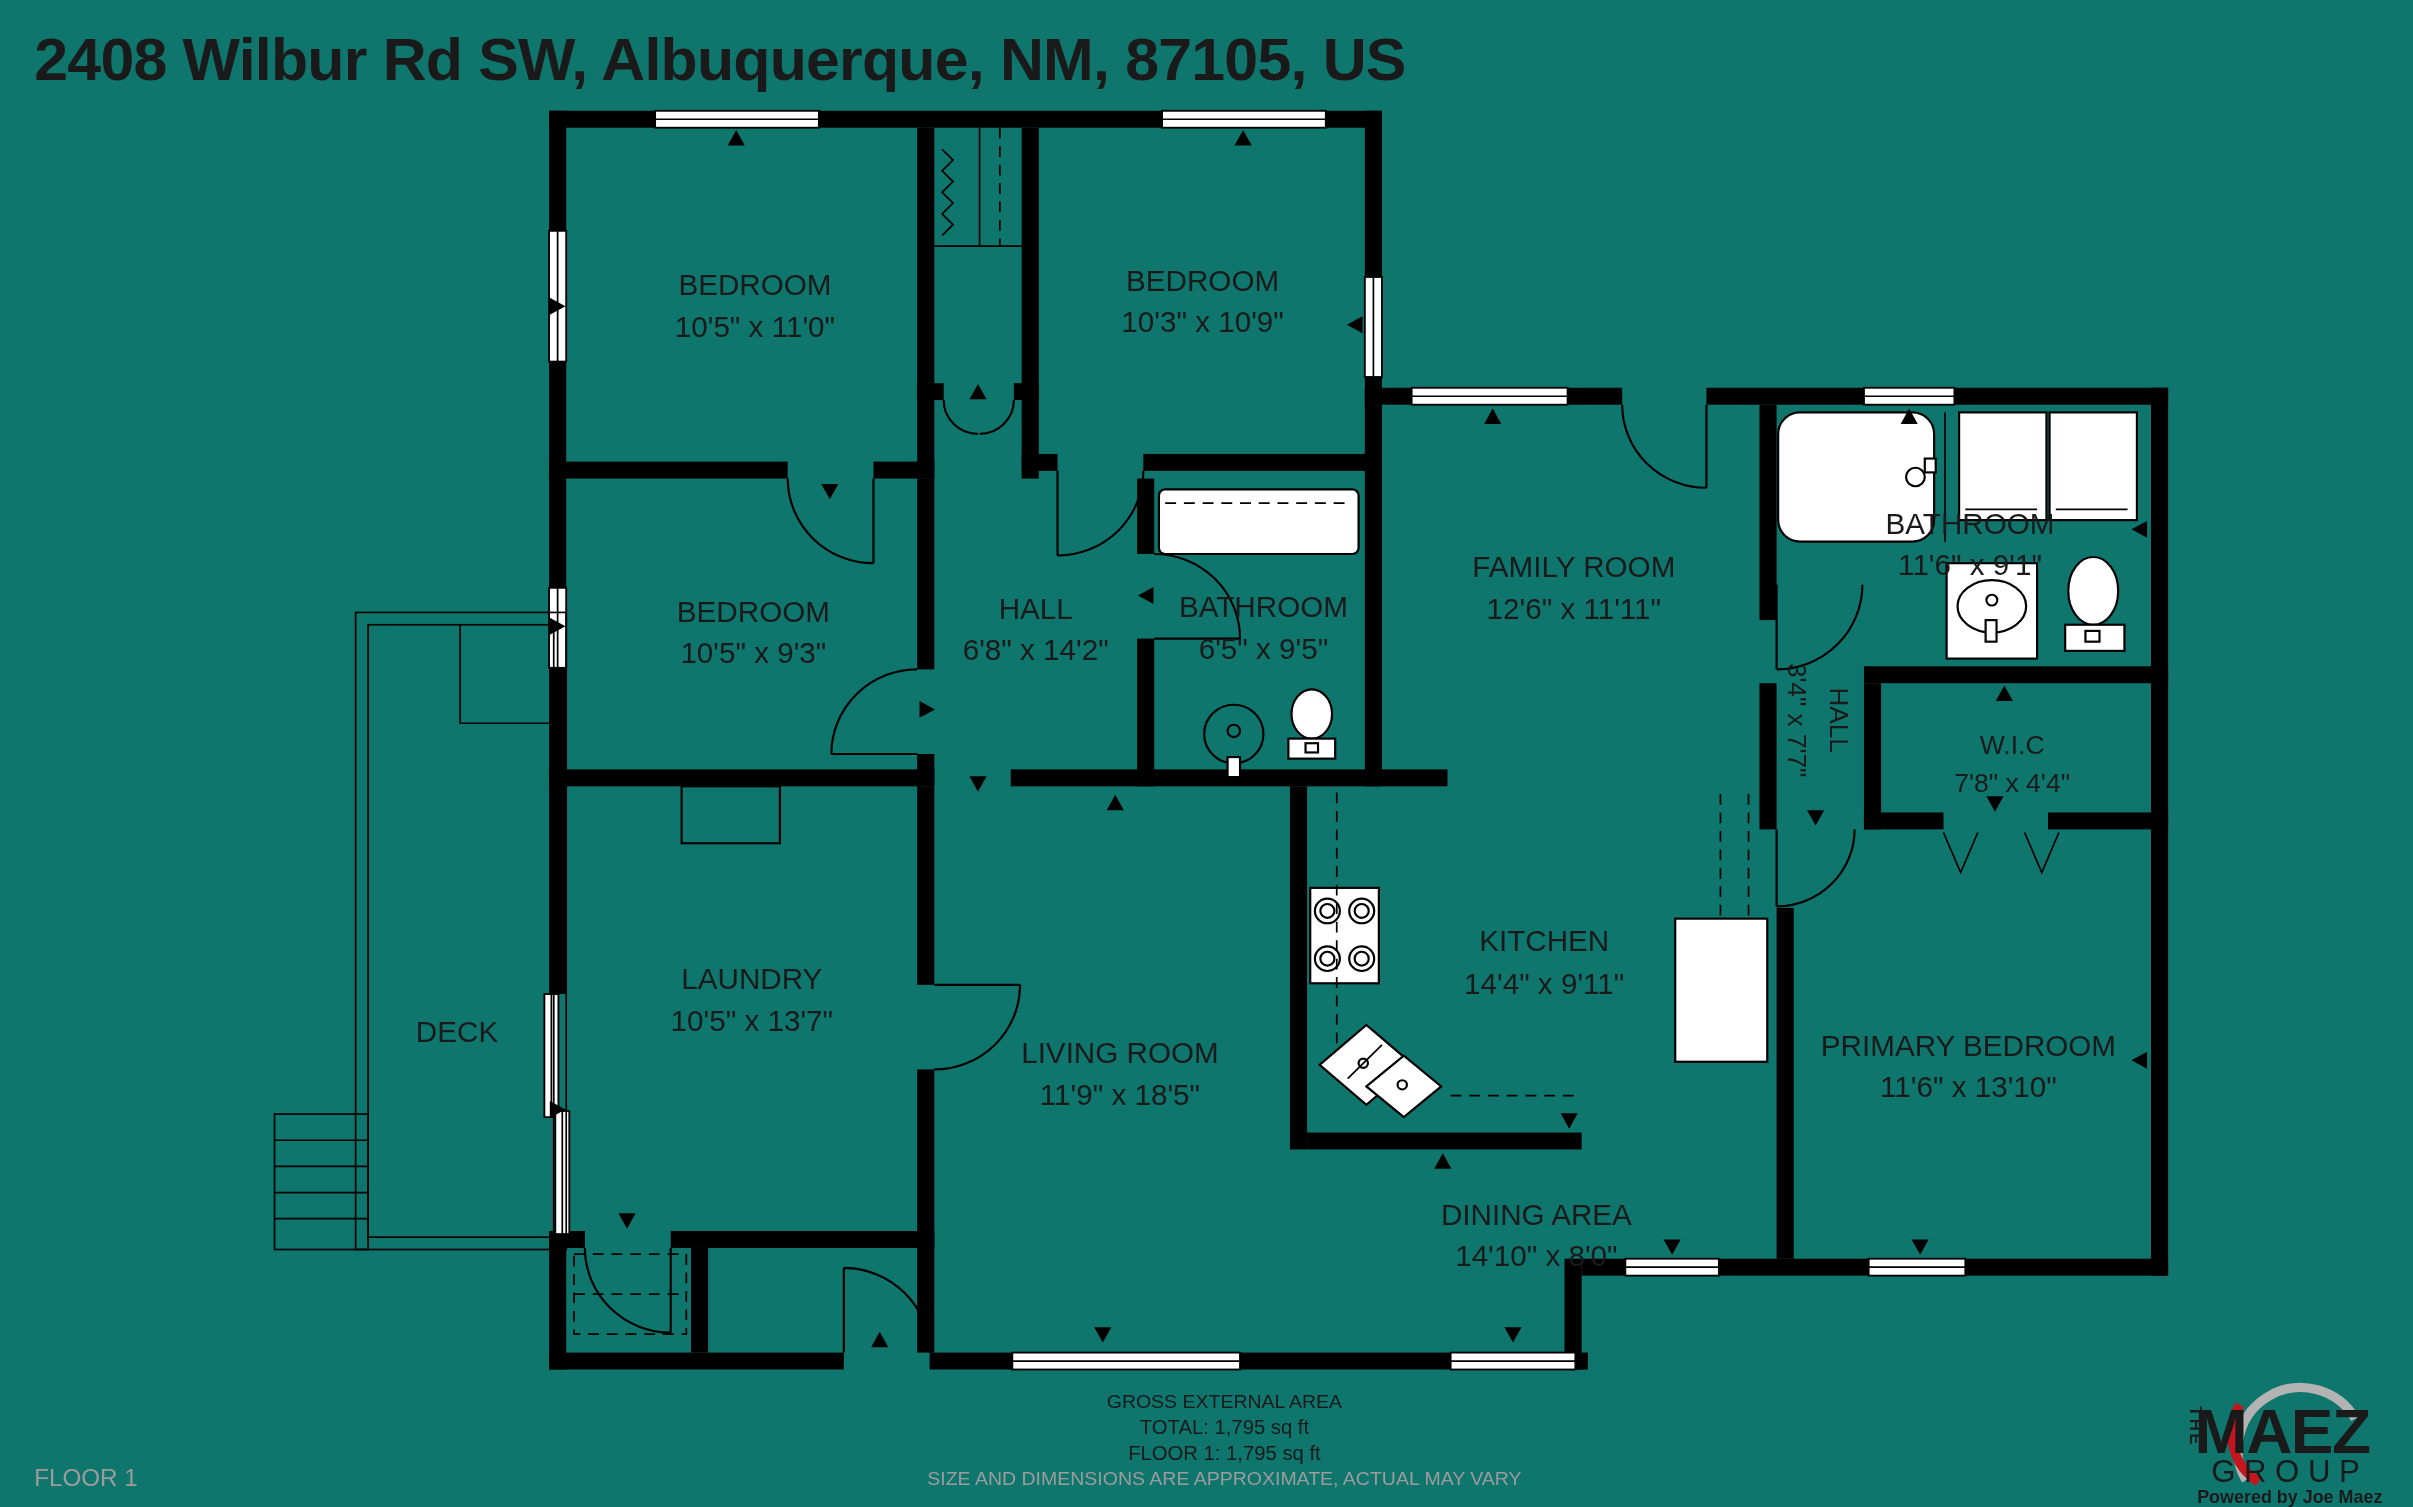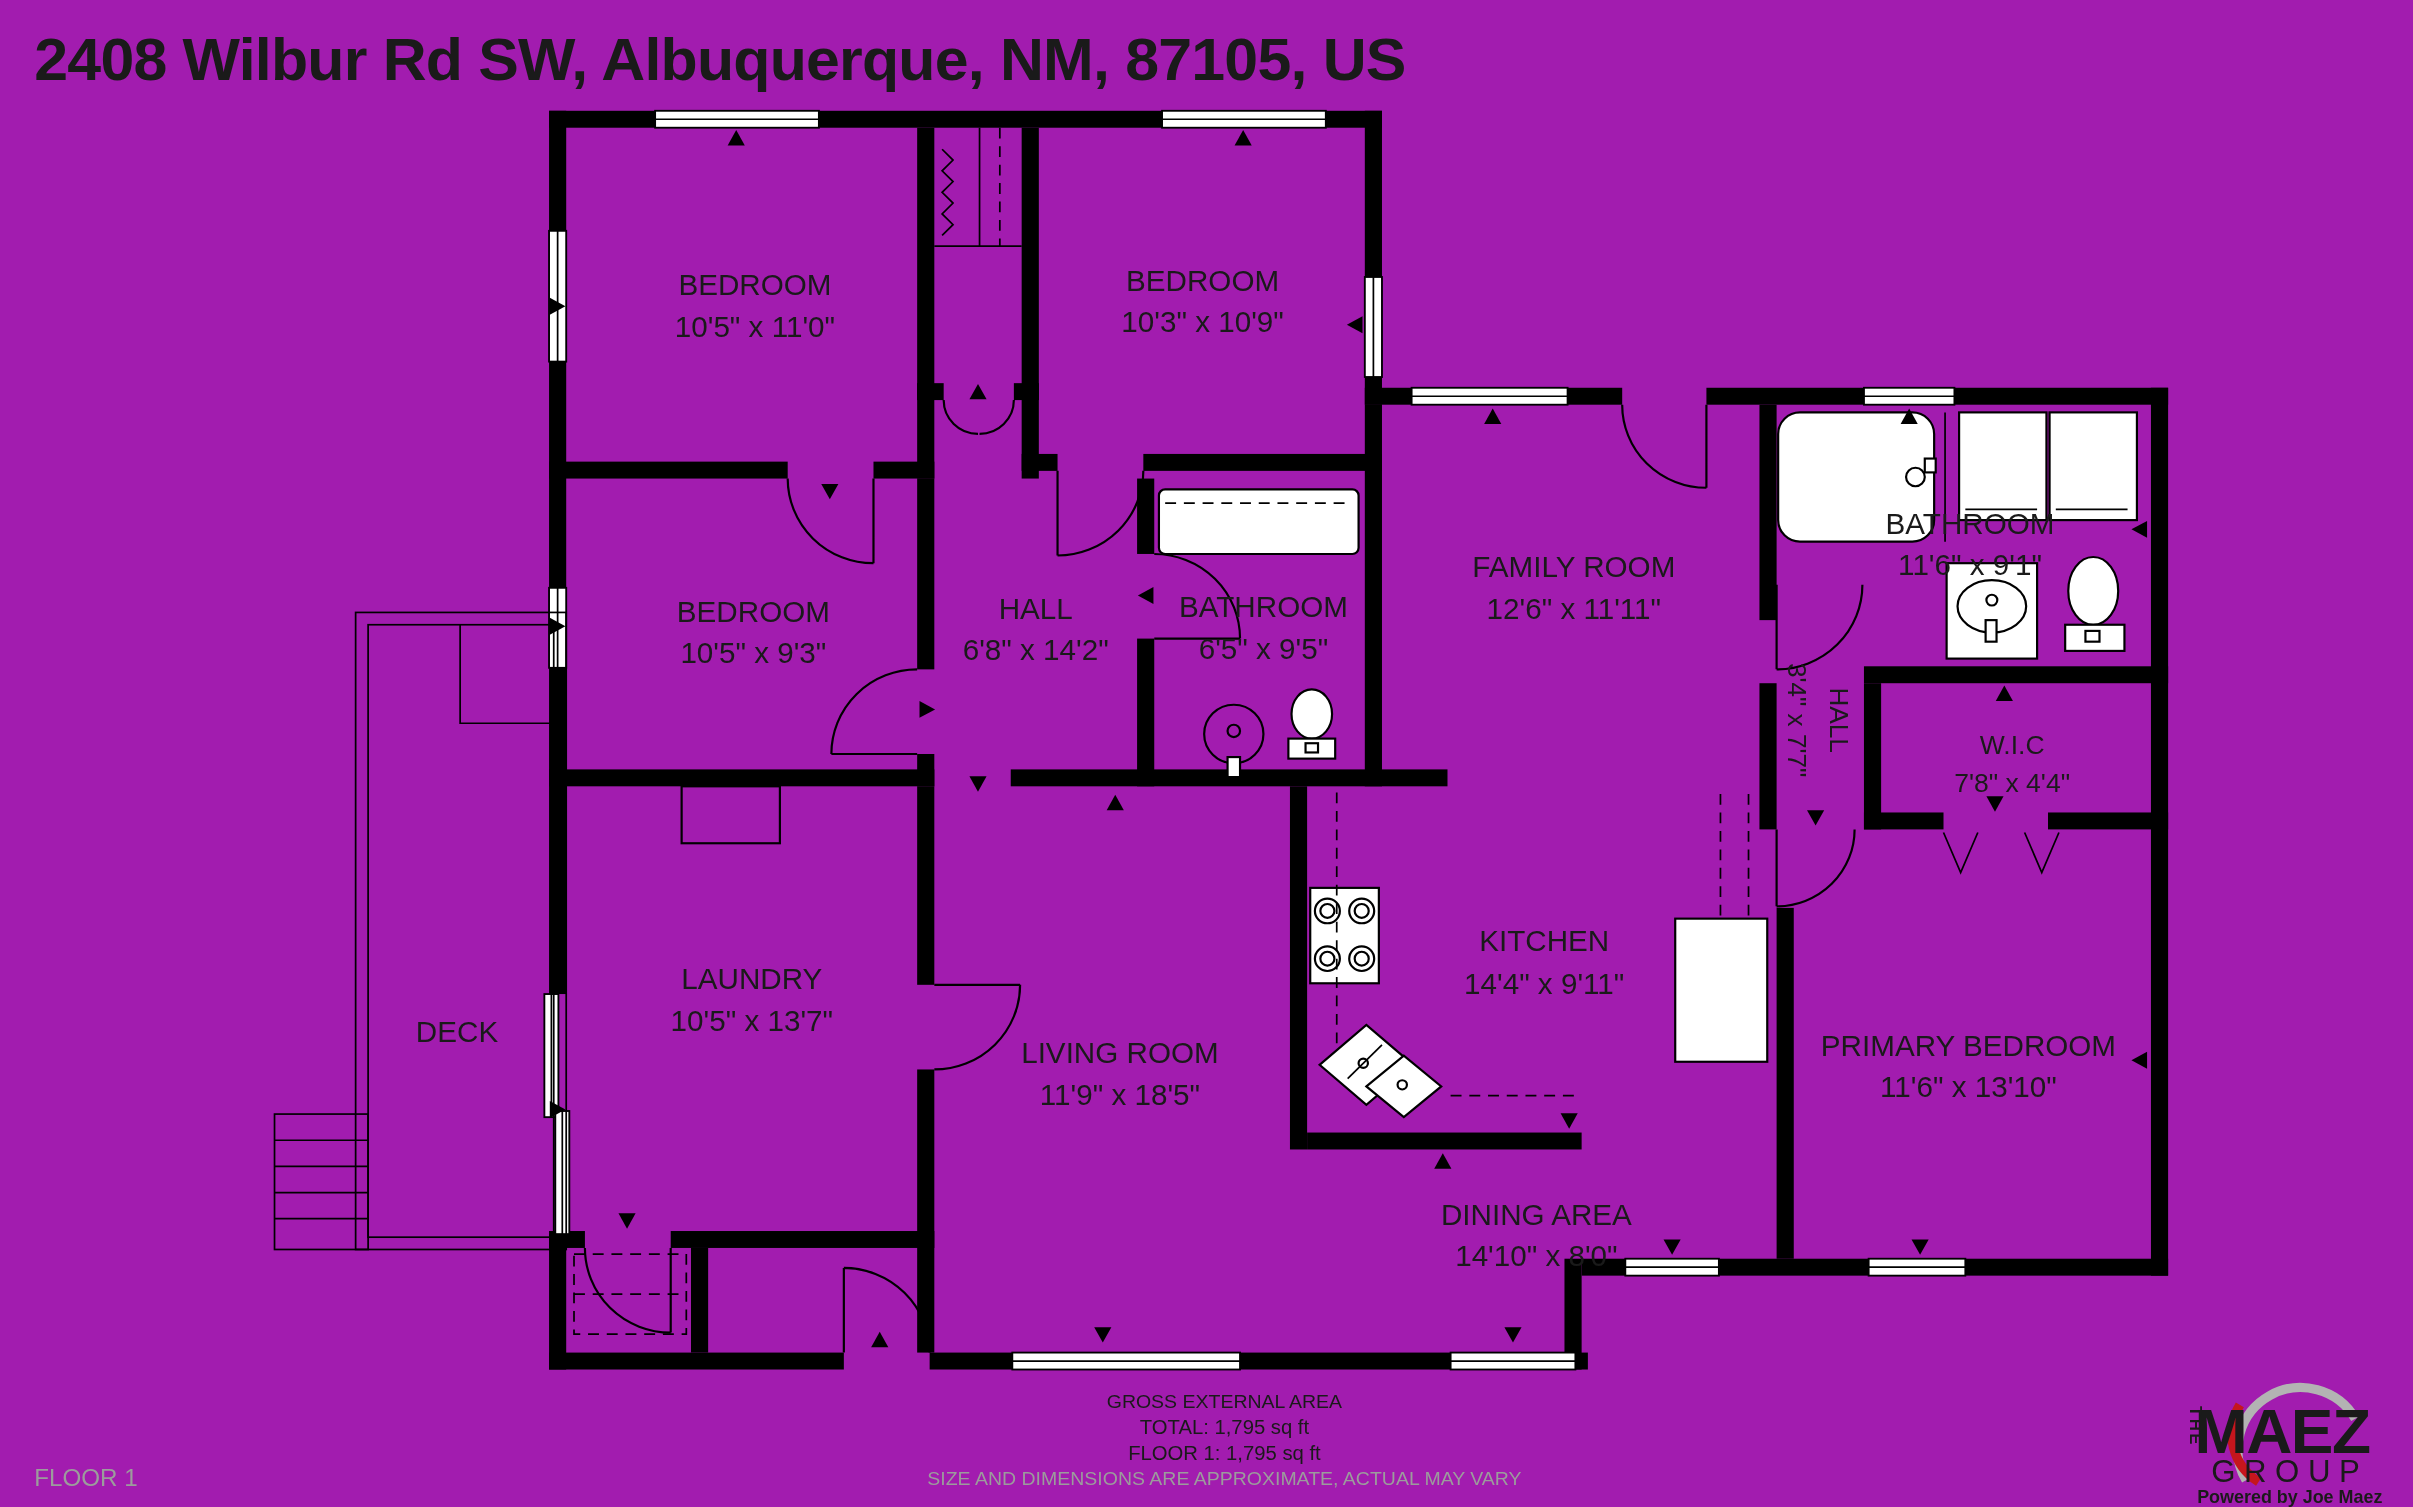--- a/index.html
+++ b/index.html
@@ -1,16 +1,16 @@
 <!DOCTYPE html>
 <html style="font-size:13.3px"><head>
 <meta charset="utf-8">
 <style>
   html,body{margin:0;padding:0;background:#ffffff;}
-  .page{position:relative;width:2413px;height:1508px;background:#a21caf;overflow:hidden;
+  .page{position:relative;width:2413px;height:1508px;background:#0f766e;overflow:hidden;
         font-family:"Liberation Sans", sans-serif;}
   svg text{font-family:"Liberation Sans", sans-serif;fill:#1a1a1a;}
   .room-name,.room-dims{font-size:19px;}
   .room-small{font-size:17px;}
   .wall{fill:#000;}
   .fix{fill:none;stroke:#000;stroke-width:1.4;}
   .fixw{fill:#fff;stroke:#000;stroke-width:1.4;}
   .thin{fill:none;stroke:#000;stroke-width:1.1;}
   .dash{fill:none;stroke:#000;stroke-width:1.1;stroke-dasharray:7 5;}
   .win{fill:#fff;stroke:#000;stroke-width:1.2;}

